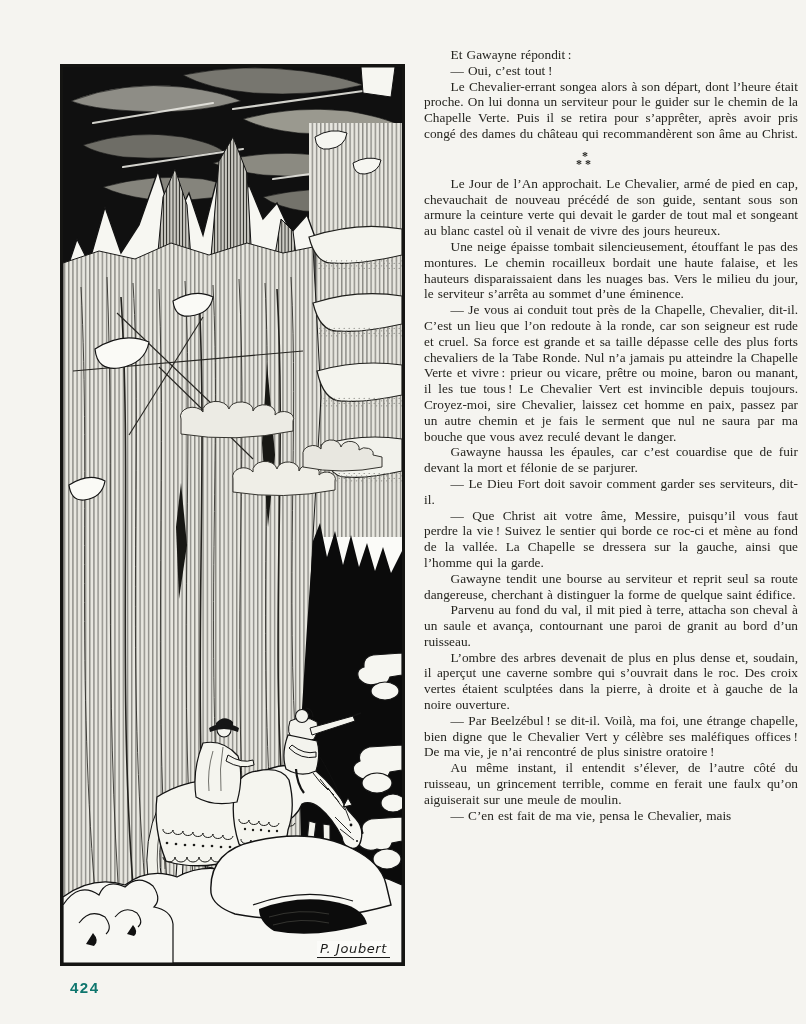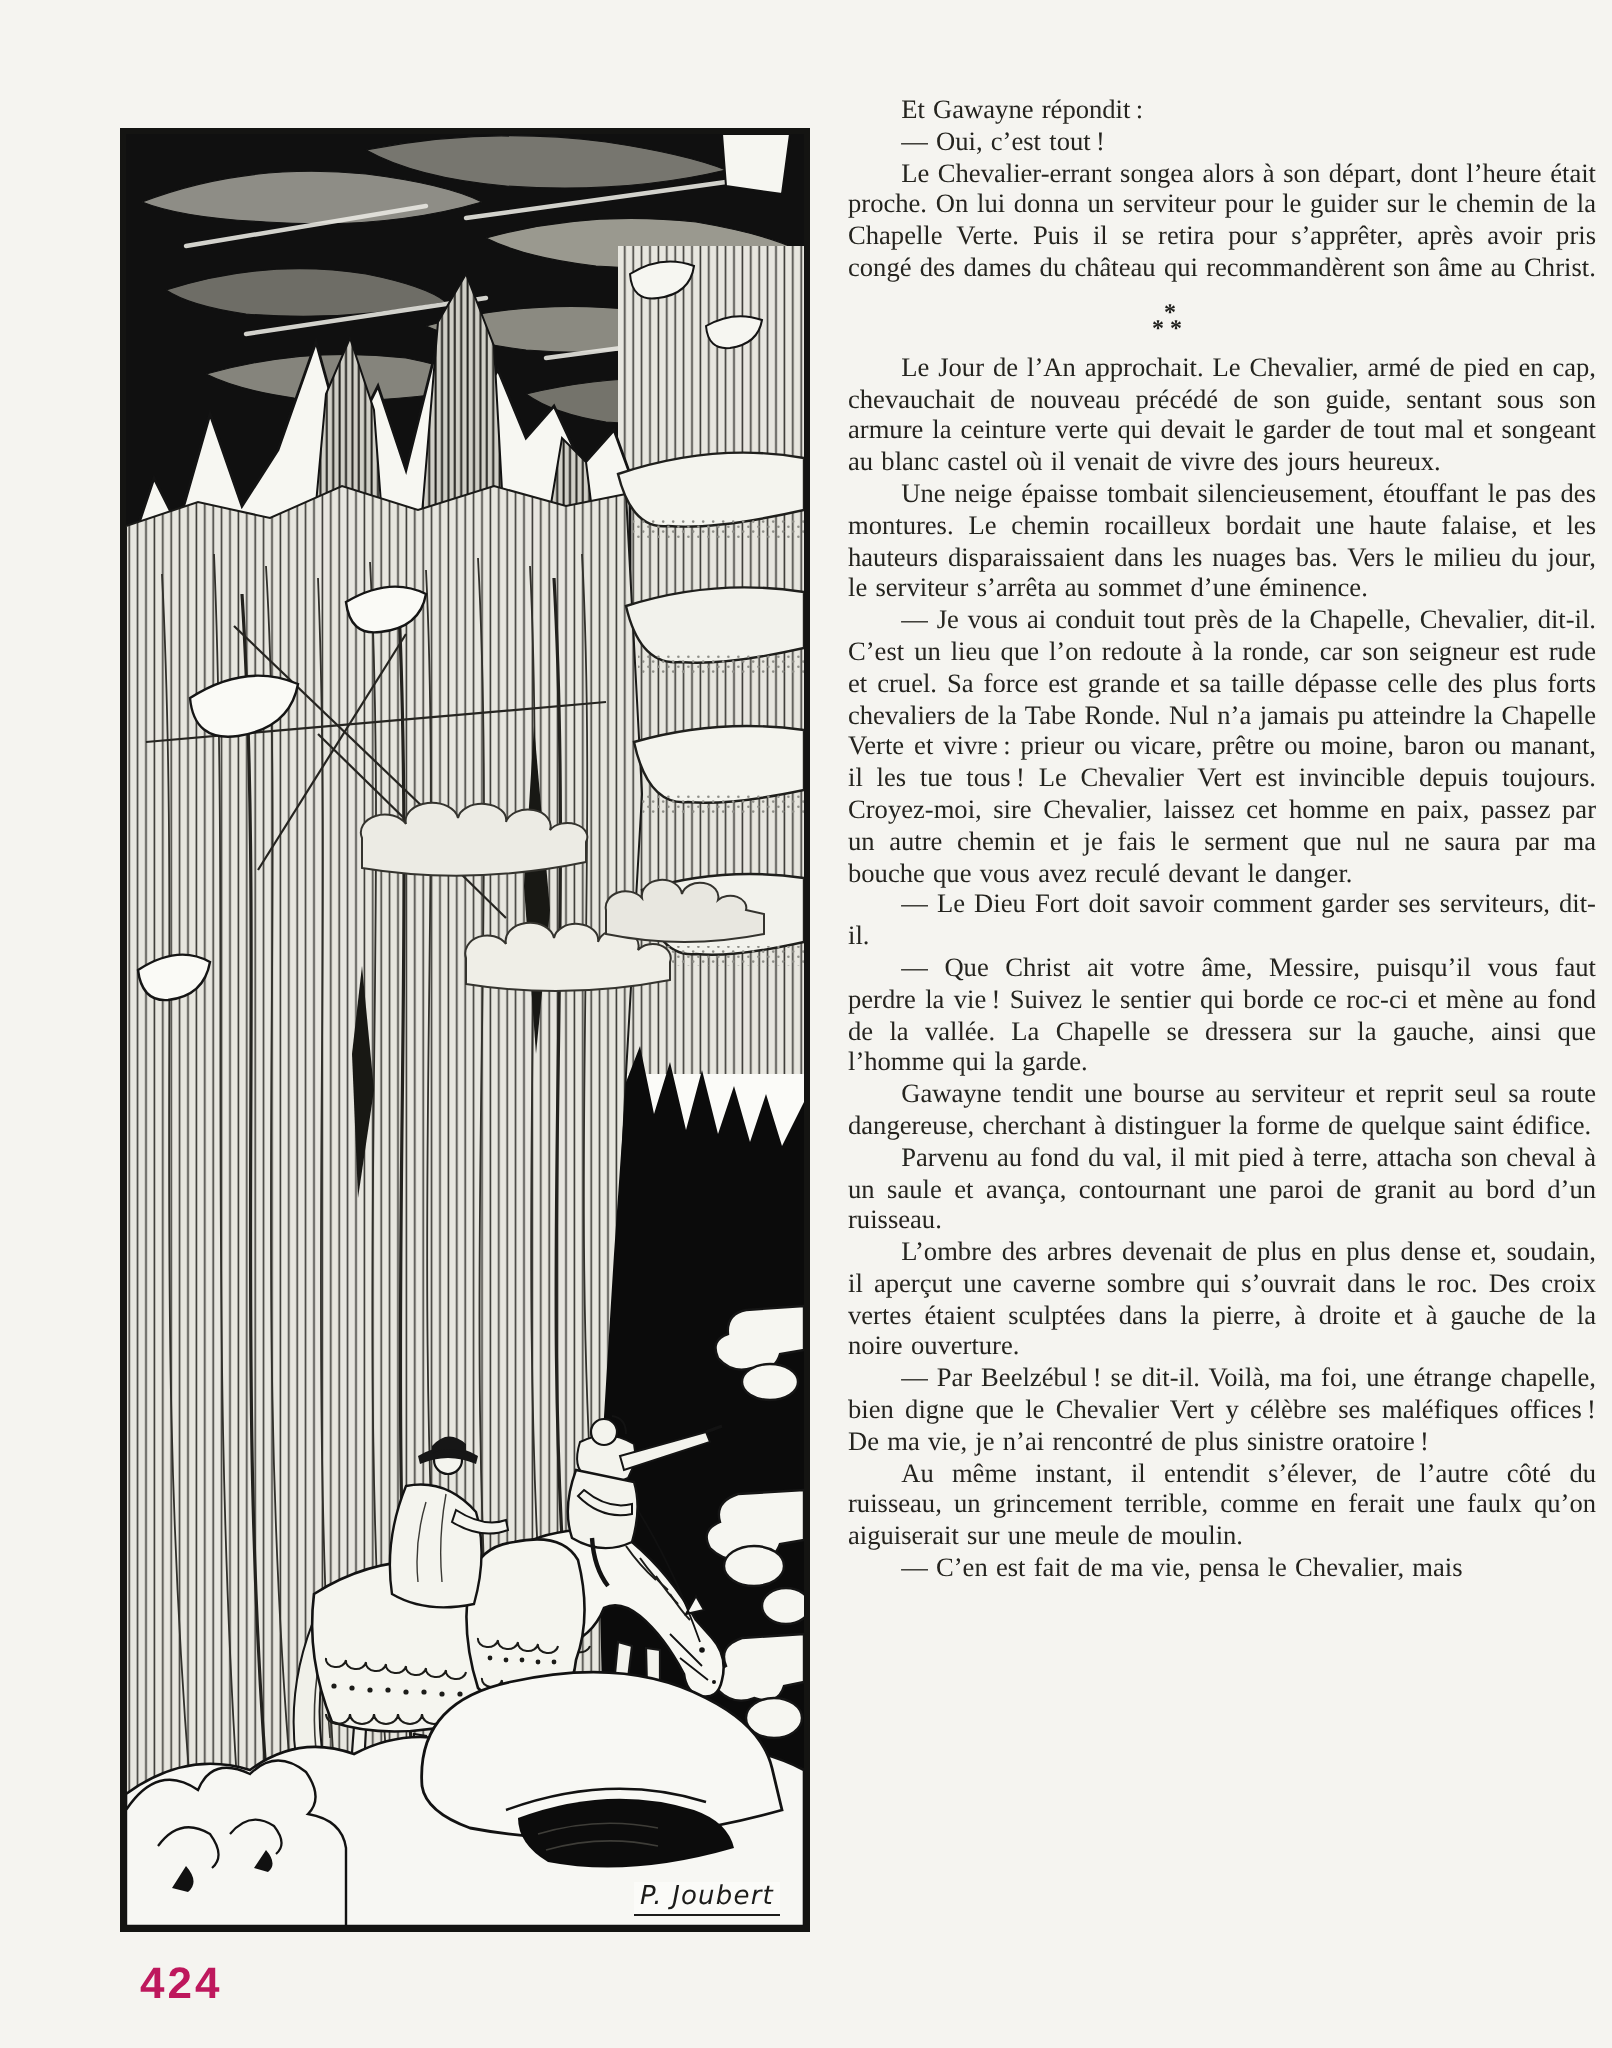--- a/index.html
+++ b/index.html
@@ -30,21 +30,21 @@
   .sep{
     text-align:center;margin:10px 0 8px;line-height:8px;
     transform:translateX(-26px);
     color:#1e1e1b;font-weight:bold;
   }
   .sep .t{display:block;font-size:12px;}
   .sep .b{display:block;font-size:12px;letter-spacing:3px;}
   .pagenum{
     position:absolute;left:70px;top:979px;
     font-family:"Liberation Sans", sans-serif;
-    font-weight:bold;font-size:22px;letter-spacing:1.5px;color:#be185d;
+    font-weight:bold;font-size:15px;letter-spacing:1.5px;color:#0f766e;
   }
 </style>
 </head>
 <body>
 
 <div class="page">
 
   <div class="illustration">
     <svg width="339" height="896" viewBox="0 0 339 896" xmlns="http://www.w3.org/2000/svg">
       <defs>
@@ -234,20 +234,21 @@
     <p>Et Gawayne répondit :</p>
     <p>— Oui, c’est tout !</p>
     <p>Le Chevalier-errant songea alors à son départ, dont l’heure était proche. On lui donna un serviteur pour le guider sur le chemin de la Chapelle Verte. Puis il se retira pour s’apprêter, après avoir pris congé des dames du château qui recommandèrent son âme au Christ.</p>
     <div class="sep">
       <span class="t">*</span>
       <span class="b">**</span>
     </div>
     <p>Le Jour de l’An approchait. Le Chevalier, armé de pied en cap, chevauchait de nouveau précédé de son guide, sentant sous son armure la ceinture verte qui devait le garder de tout mal et songeant au blanc castel où il venait de vivre des jours heureux.</p>
     <p>Une neige épaisse tombait silencieusement, étouffant le pas des montures. Le chemin rocailleux bordait une haute falaise, et les hauteurs disparaissaient dans les nuages bas. Vers le milieu du jour, le serviteur s’arrêta au sommet d’une éminence.</p>
     <p>— Je vous ai conduit tout près de la Chapelle, Chevalier, dit-il. C’est un lieu que l’on redoute à la ronde, car son seigneur est rude et cruel. Sa force est grande et sa taille dépasse celle des plus forts chevaliers de la Tabe Ronde. Nul n’a jamais pu atteindre la Chapelle Verte et vivre : prieur ou vicare, prêtre ou moine, baron ou manant, il les tue tous ! Le Chevalier Vert est invincible depuis toujours. Croyez-moi, sire Chevalier, laissez cet homme en paix, passez par un autre chemin et je fais le serment que nul ne saura par ma bouche que vous avez reculé devant le danger.</p>
+    <p>Gawayne haussa les épaules, car c’est couardise que de fuir devant la mort et félonie de se parjurer.</p>
     <p>— Le Dieu Fort doit savoir comment garder ses serviteurs, dit-il.</p>
     <p>— Que Christ ait votre âme, Messire, puisqu’il vous faut perdre la vie ! Suivez le sentier qui borde ce roc-ci et mène au fond de la vallée. La Chapelle se dressera sur la gauche, ainsi que l’homme qui la garde.</p>
     <p>Gawayne tendit une bourse au serviteur et reprit seul sa route dangereuse, cherchant à distinguer la forme de quelque saint édifice.</p>
     <p>Parvenu au fond du val, il mit pied à terre, attacha son cheval à un saule et avança, contournant une paroi de granit au bord d’un ruisseau.</p>
     <p>L’ombre des arbres devenait de plus en plus dense et, soudain, il aperçut une caverne sombre qui s’ouvrait dans le roc. Des croix vertes étaient sculptées dans la pierre, à droite et à gauche de la noire ouverture.</p>
     <p>— Par Beelzébul ! se dit-il. Voilà, ma foi, une étrange chapelle, bien digne que le Chevalier Vert y célèbre ses maléfiques offices ! De ma vie, je n’ai rencontré de plus sinistre oratoire !</p>
     <p>Au même instant, il entendit s’élever, de l’autre côté du ruisseau, un grincement terrible, comme en ferait une faulx qu’on aiguiserait sur une meule de moulin.</p>
     <p>— C’en est fait de ma vie, pensa le Chevalier, mais</p>
   </div>
 

